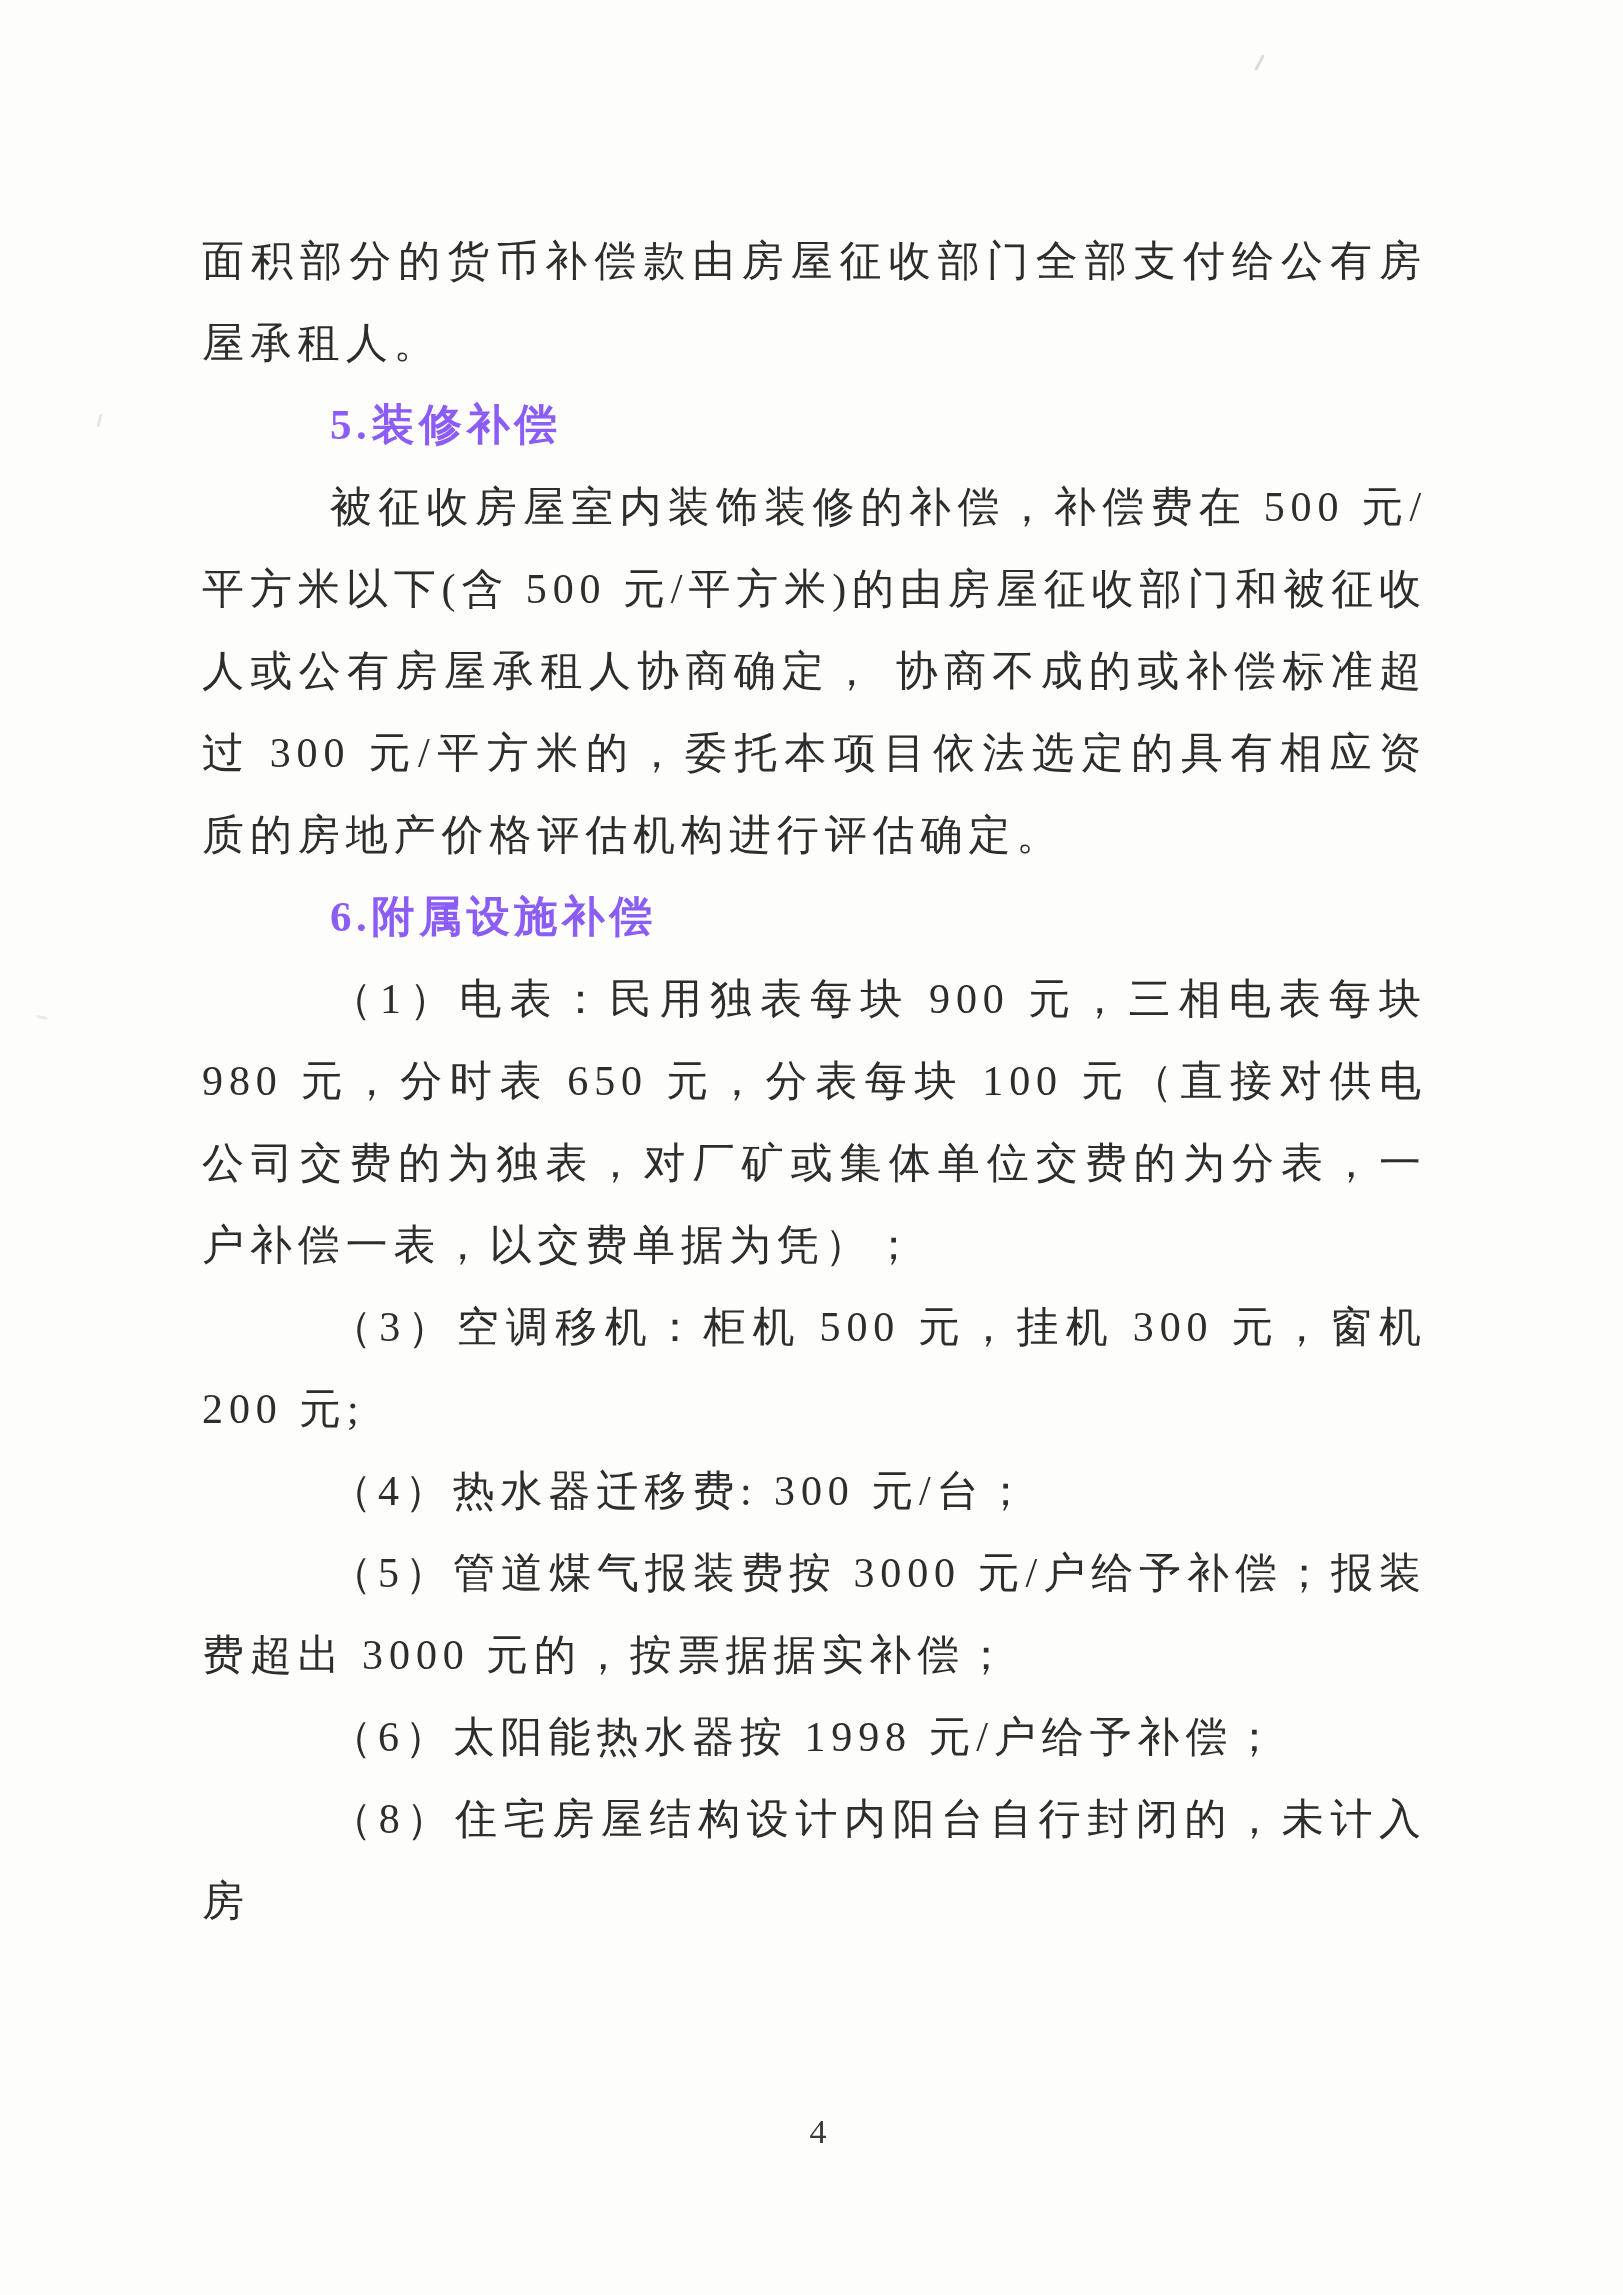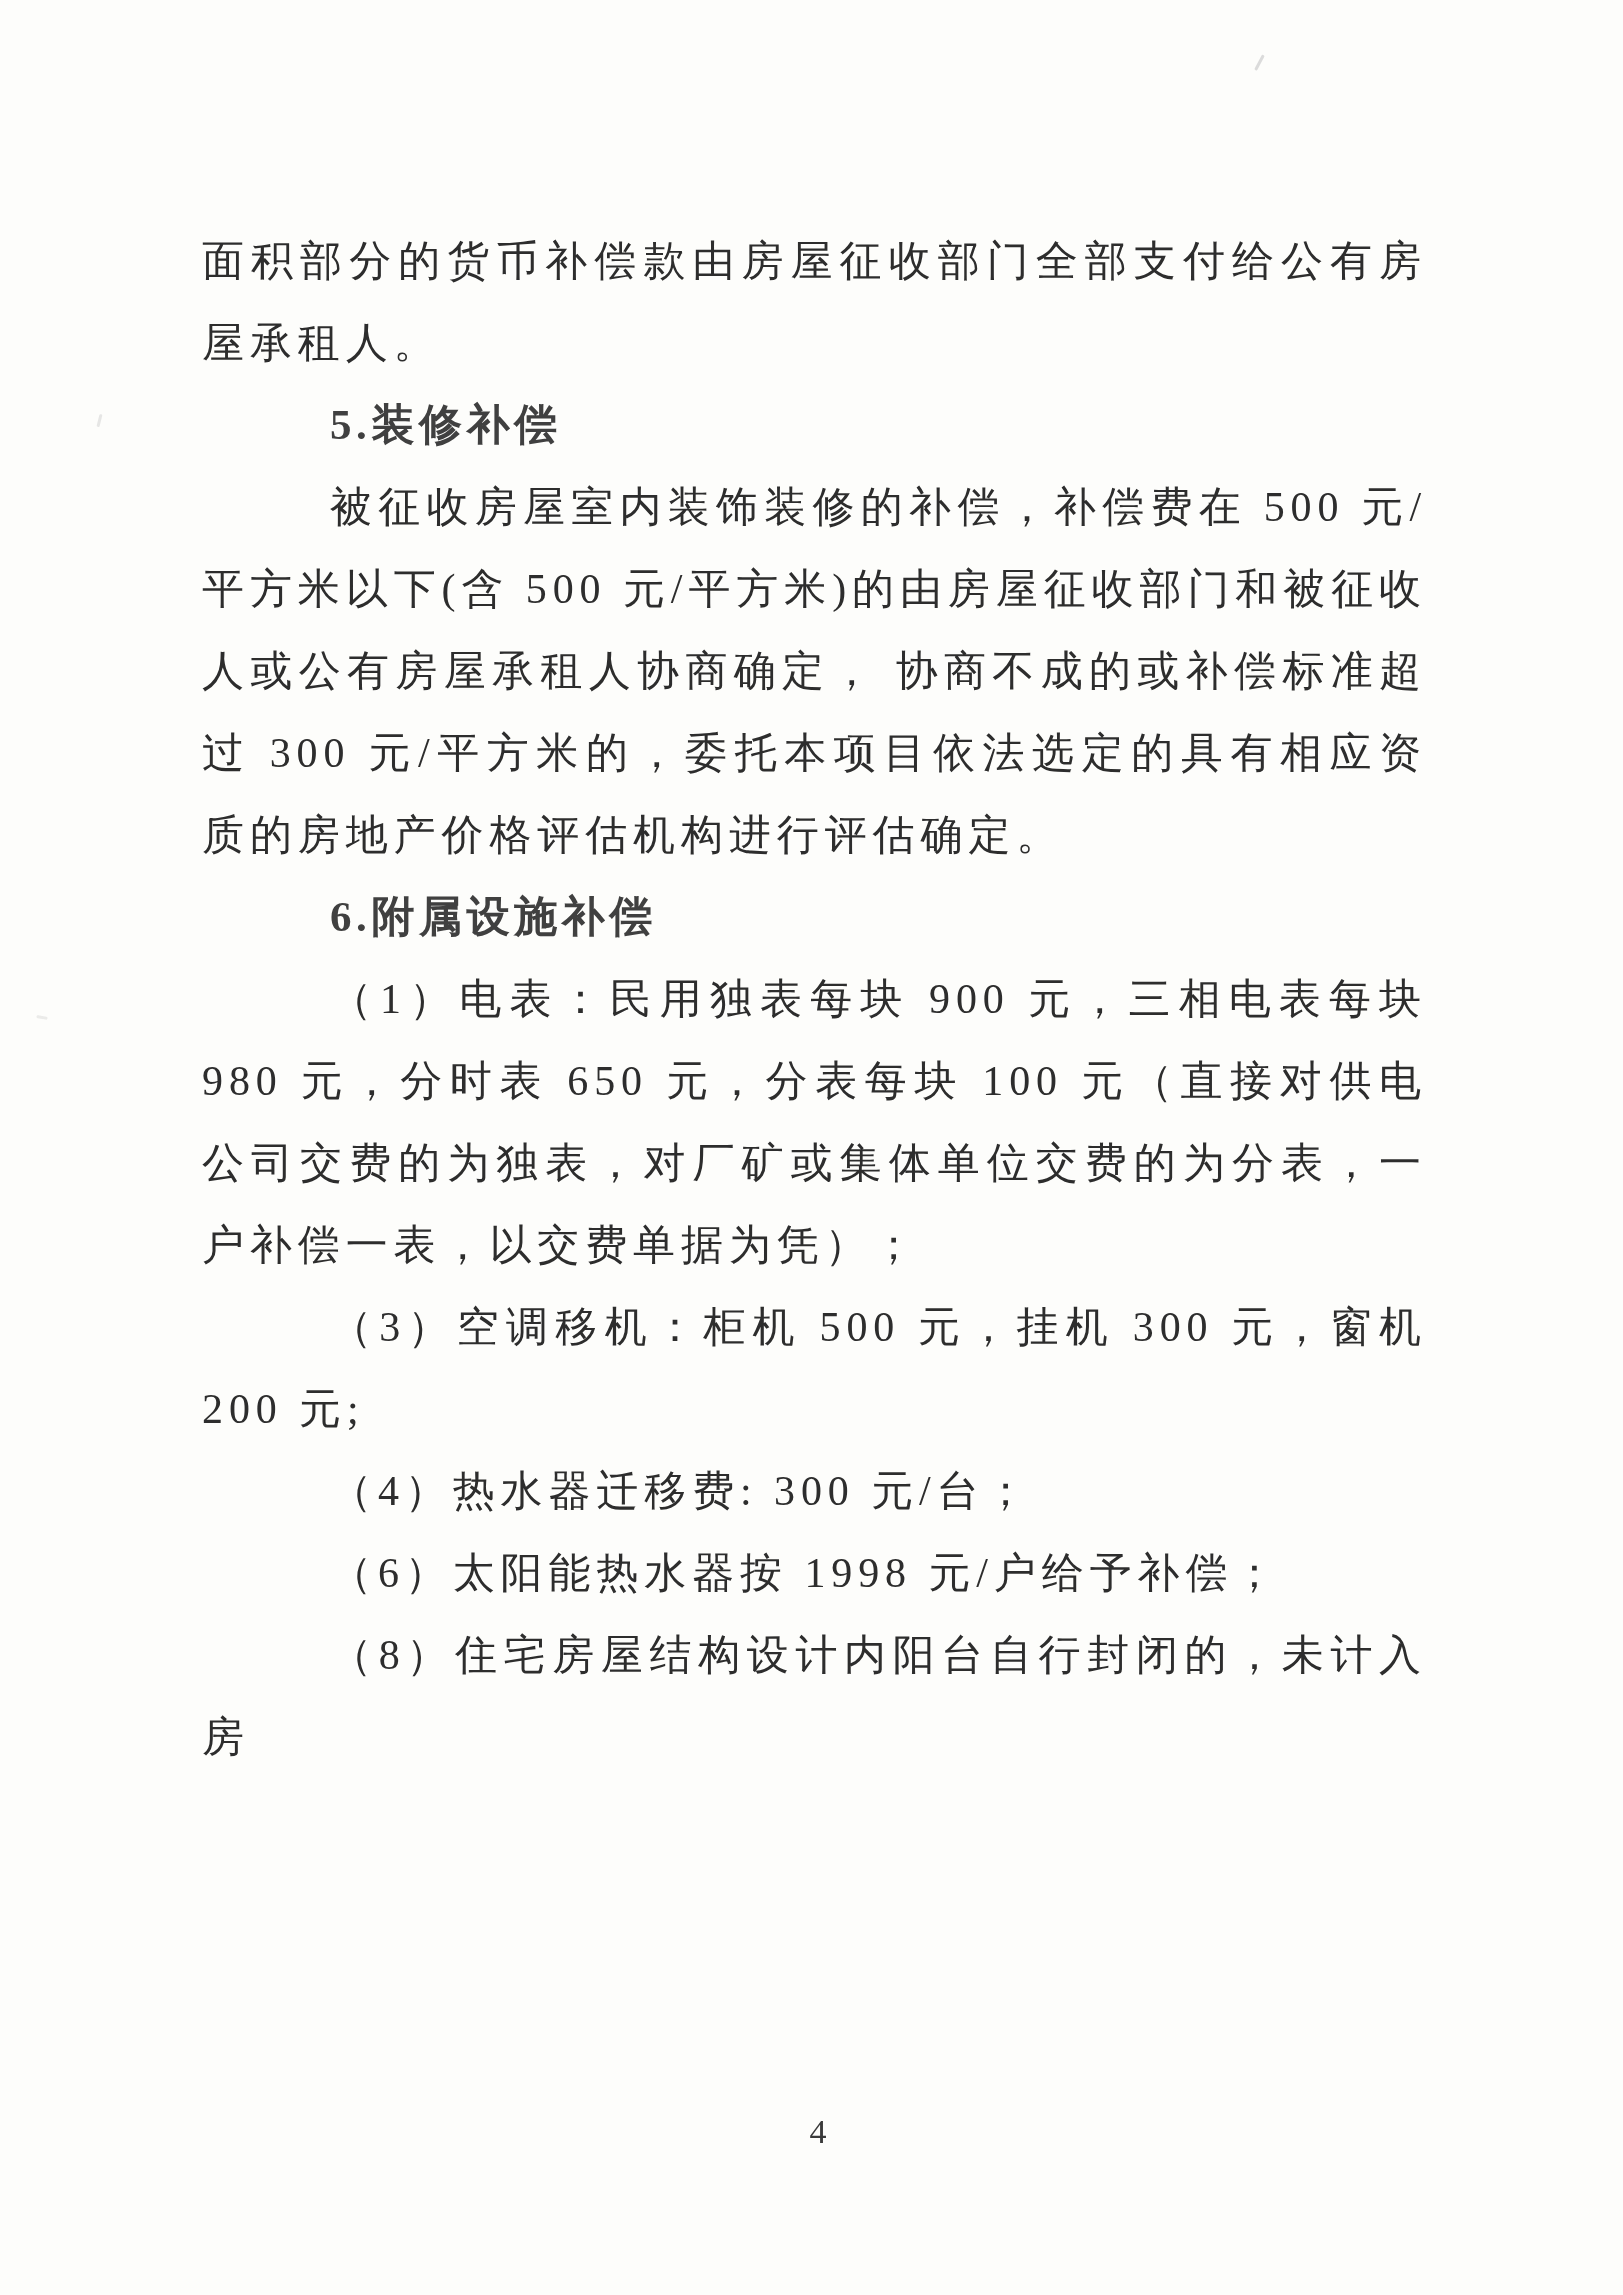--- a/index.html
+++ b/index.html
@@ -33,21 +33,21 @@
     text-align: justify;
     letter-spacing: 5.9px;
   }
   .indent {
     text-indent: 128px;
   }
   .heading-para {
     font-size: 43px;
     line-height: 82px;
     font-weight: bold;
-    color: #404040;
+    color: #8b5cf6;
     letter-spacing: 4.6px;
     text-indent: 128px;
   }
   .page-number {
     position: absolute;
     left: 0;
     width: 1636px;
     top: 2113px;
     text-align: center;
     font-size: 34px;
@@ -79,19 +79,20 @@
   <div class="speck speck-line speck-c"></div>
 
   <div class="doc">
       <p class="body-para">面积部分的货币补偿款由房屋征收部门全部支付给公有房屋承租人。</p>
       <p class="heading-para indent">5.装修补偿</p>
       <p class="body-para indent">被征收房屋室内装饰装修的补偿，补偿费在 500 元/平方米以下(含 500 元/平方米)的由房屋征收部门和被征收人或公有房屋承租人协商确定， 协商不成的或补偿标准超过 300 元/平方米的，委托本项目依法选定的具有相应资质的房地产价格评估机构进行评估确定。</p>
       <p class="heading-para indent">6.附属设施补偿</p>
       <p class="body-para indent">（1）电表：民用独表每块 900 元，三相电表每块 980 元，分时表 650 元，分表每块 100 元（直接对供电公司交费的为独表，对厂矿或集体单位交费的为分表，一户补偿一表，以交费单据为凭）；</p>
       <p class="body-para indent">（3）空调移机：柜机 500 元，挂机 300 元，窗机 200 元;</p>
       <p class="body-para indent">（4）热水器迁移费: 300 元/台；</p>
+      <p class="body-para indent">（5）管道煤气报装费按 3000 元/户给予补偿；报装费超出 3000 元的，按票据据实补偿；</p>
       <p class="body-para indent">（6）太阳能热水器按 1998 元/户给予补偿；</p>
       <p class="body-para indent">（8）住宅房屋结构设计内阳台自行封闭的，未计入房</p>
     </div>
 
   <div class="page-number">4</div>
 </div>
 
 
 </body></html>

